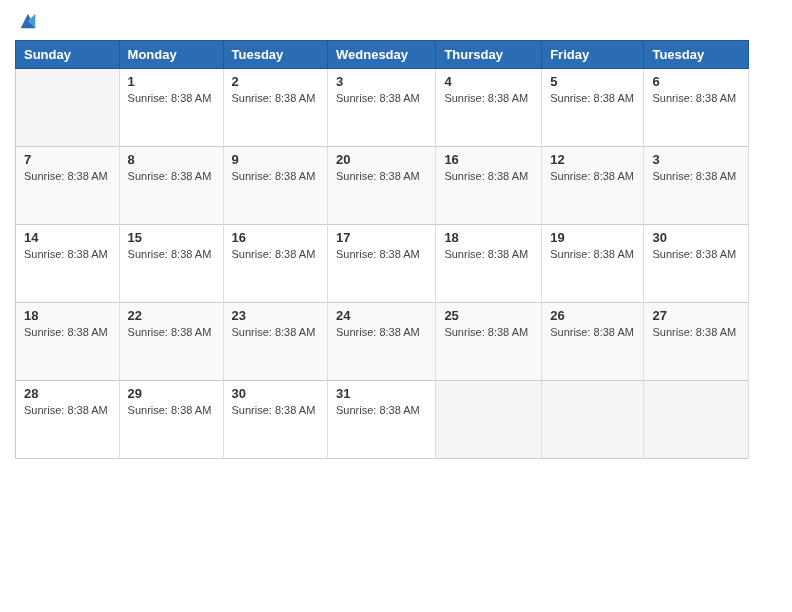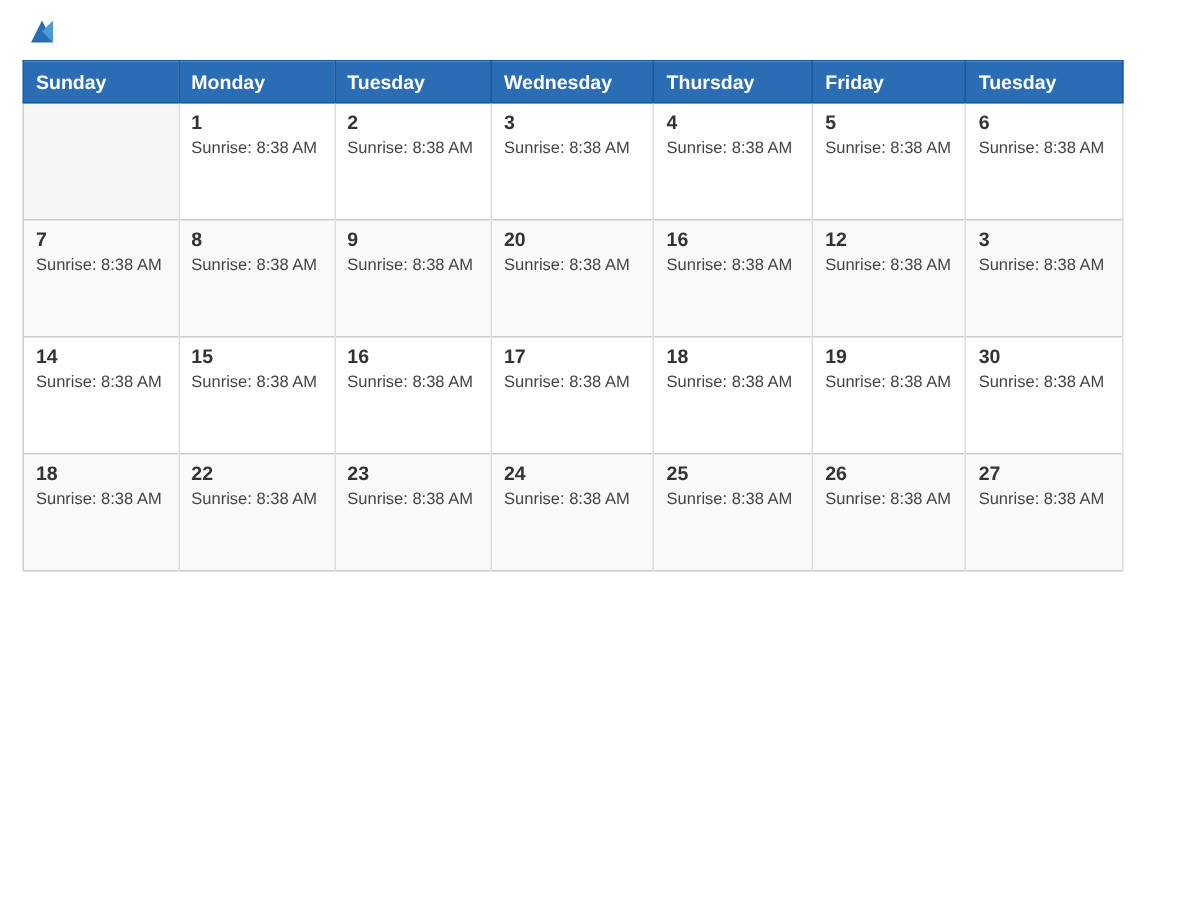--- a/index.html
+++ b/index.html
@@ -167,15 +167,24 @@
         </tr>
         <tr>
           <td><span class="day-num">18</span><span class="day-info">Sunrise: 8:38 AM</span></td>
           <td><span class="day-num">22</span><span class="day-info">Sunrise: 8:38 AM</span></td>
           <td><span class="day-num">23</span><span class="day-info">Sunrise: 8:38 AM</span></td>
           <td><span class="day-num">24</span><span class="day-info">Sunrise: 8:38 AM</span></td>
           <td><span class="day-num">25</span><span class="day-info">Sunrise: 8:38 AM</span></td>
           <td><span class="day-num">26</span><span class="day-info">Sunrise: 8:38 AM</span></td>
           <td><span class="day-num">27</span><span class="day-info">Sunrise: 8:38 AM</span></td>
         </tr>
+        <tr>
+          <td><span class="day-num">28</span><span class="day-info">Sunrise: 8:38 AM</span></td>
+          <td><span class="day-num">29</span><span class="day-info">Sunrise: 8:38 AM</span></td>
+          <td><span class="day-num">30</span><span class="day-info">Sunrise: 8:38 AM</span></td>
+          <td><span class="day-num">31</span><span class="day-info">Sunrise: 8:38 AM</span></td>
+          <td class="empty"></td>
+          <td class="empty"></td>
+          <td class="empty"></td>
+        </tr>
       </tbody>
   </table>
 </div>
 
 </body></html>

